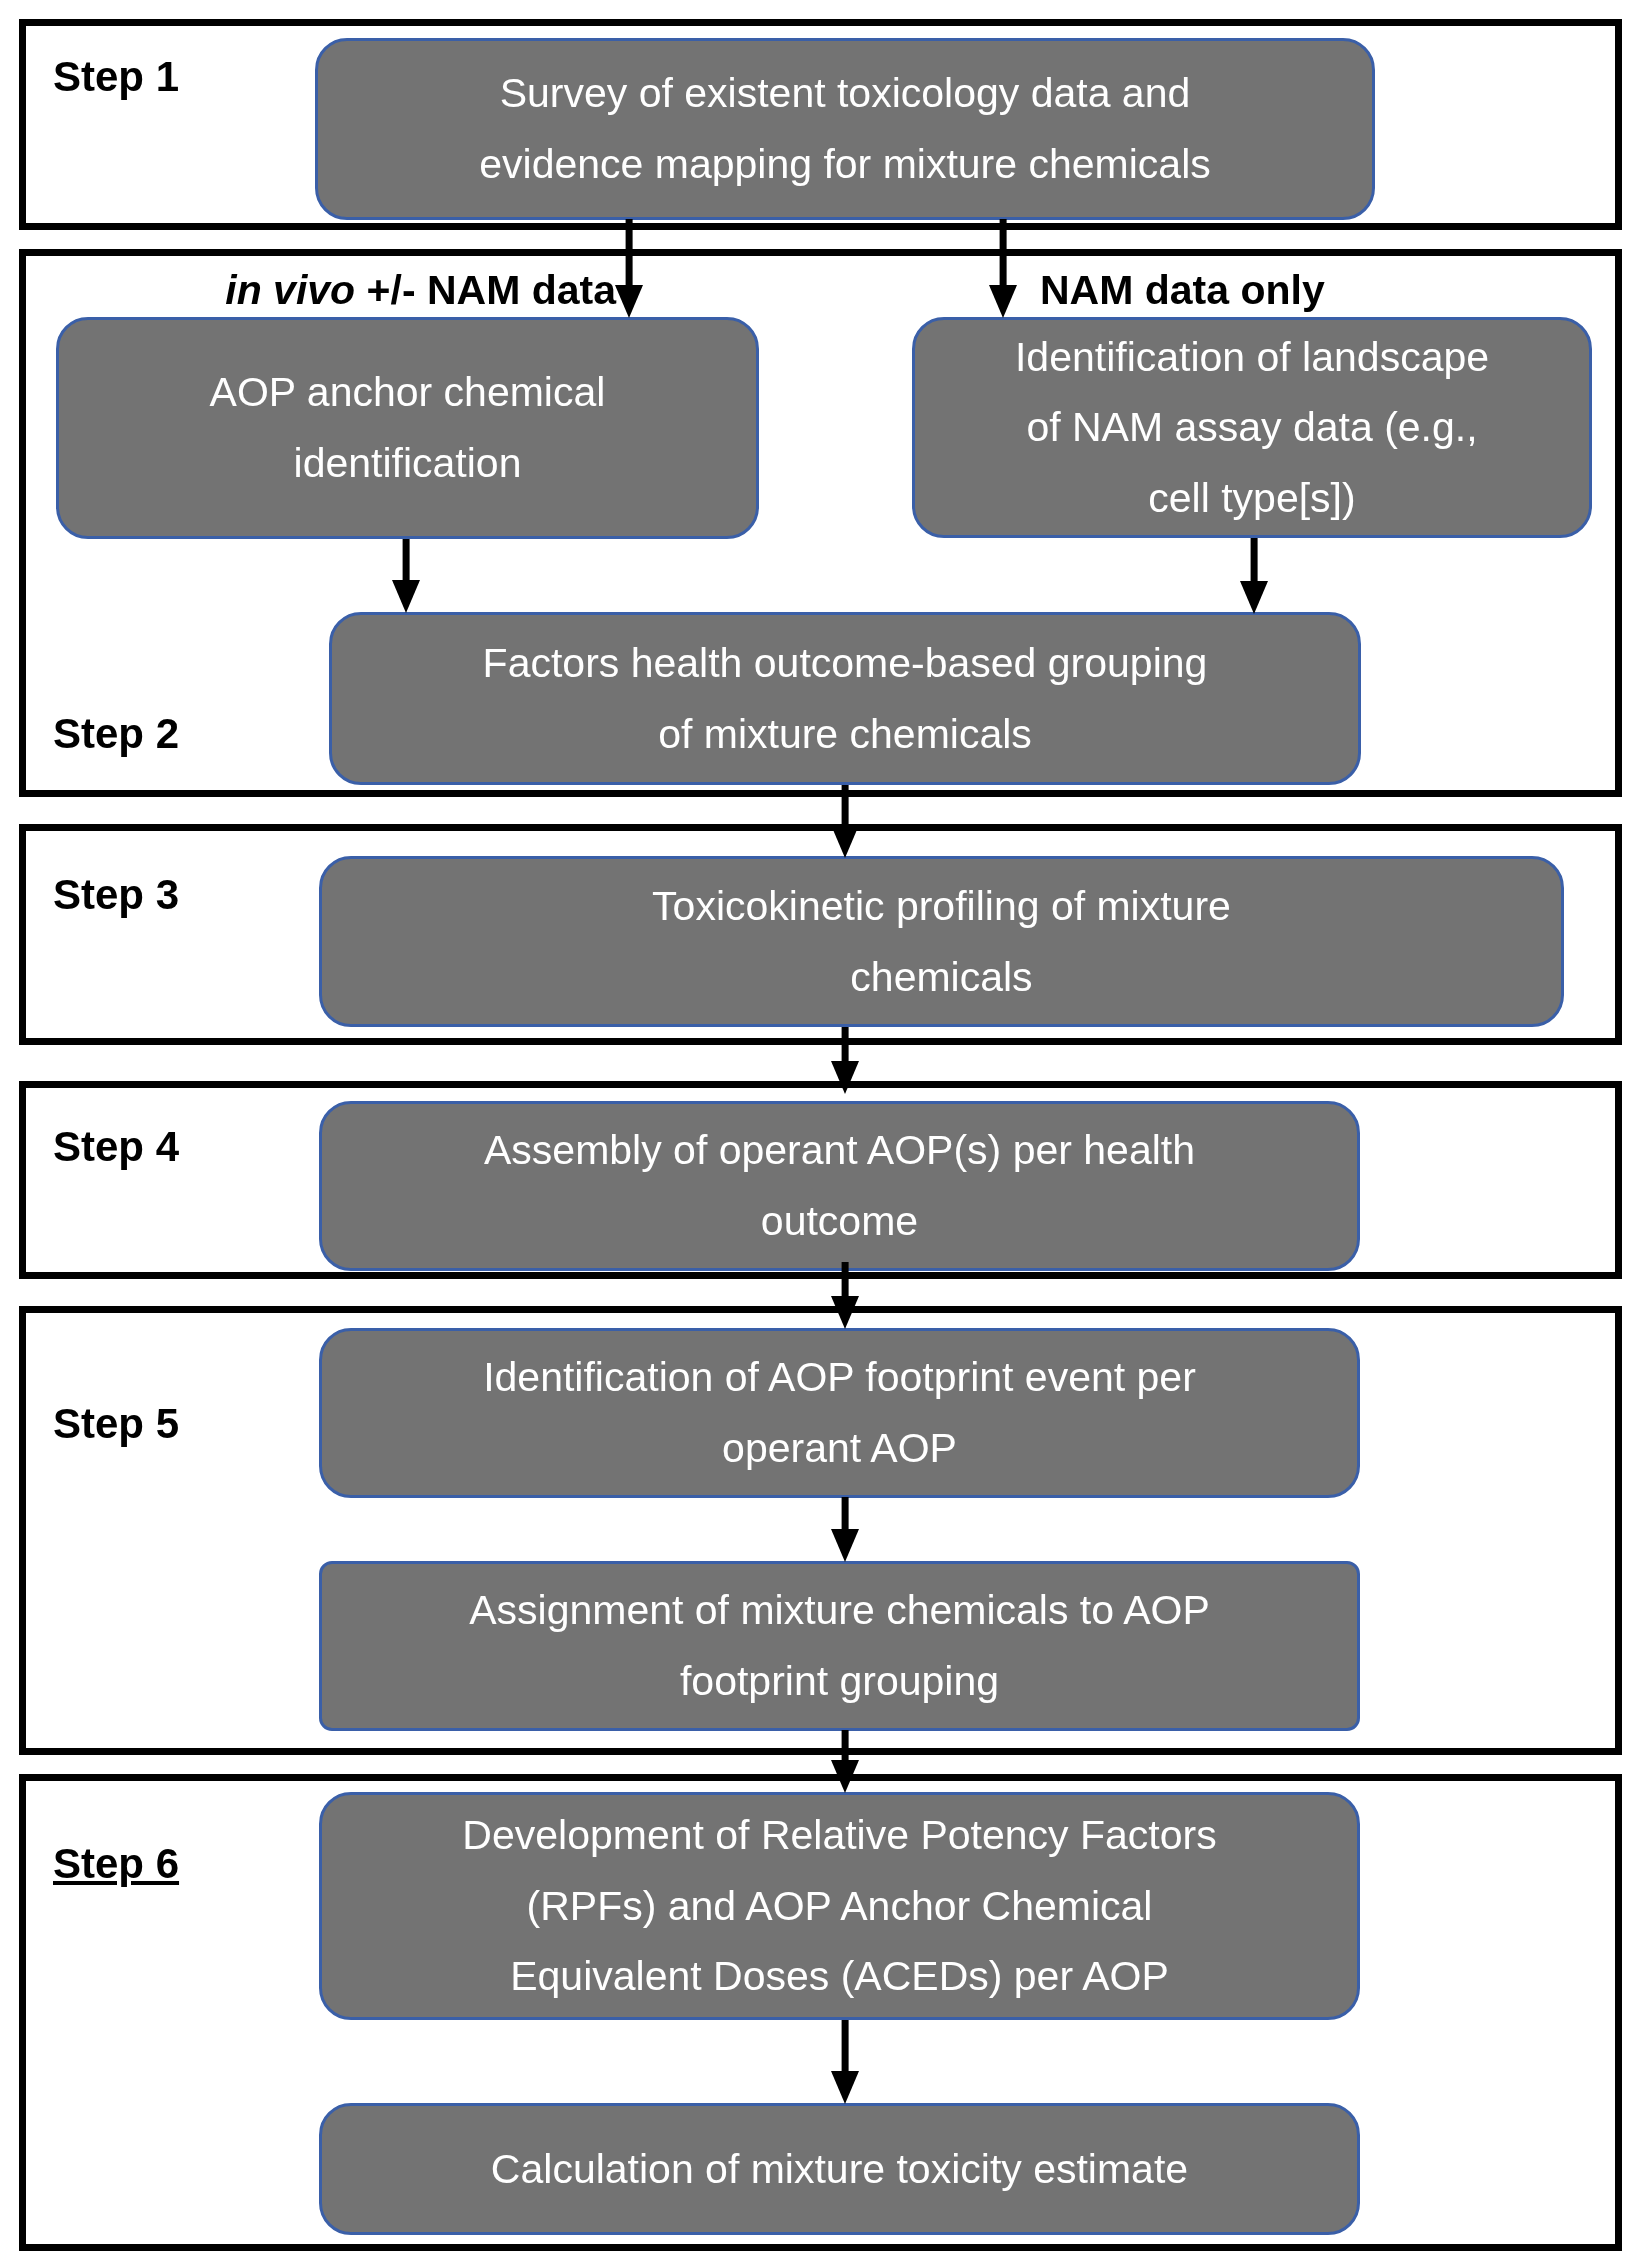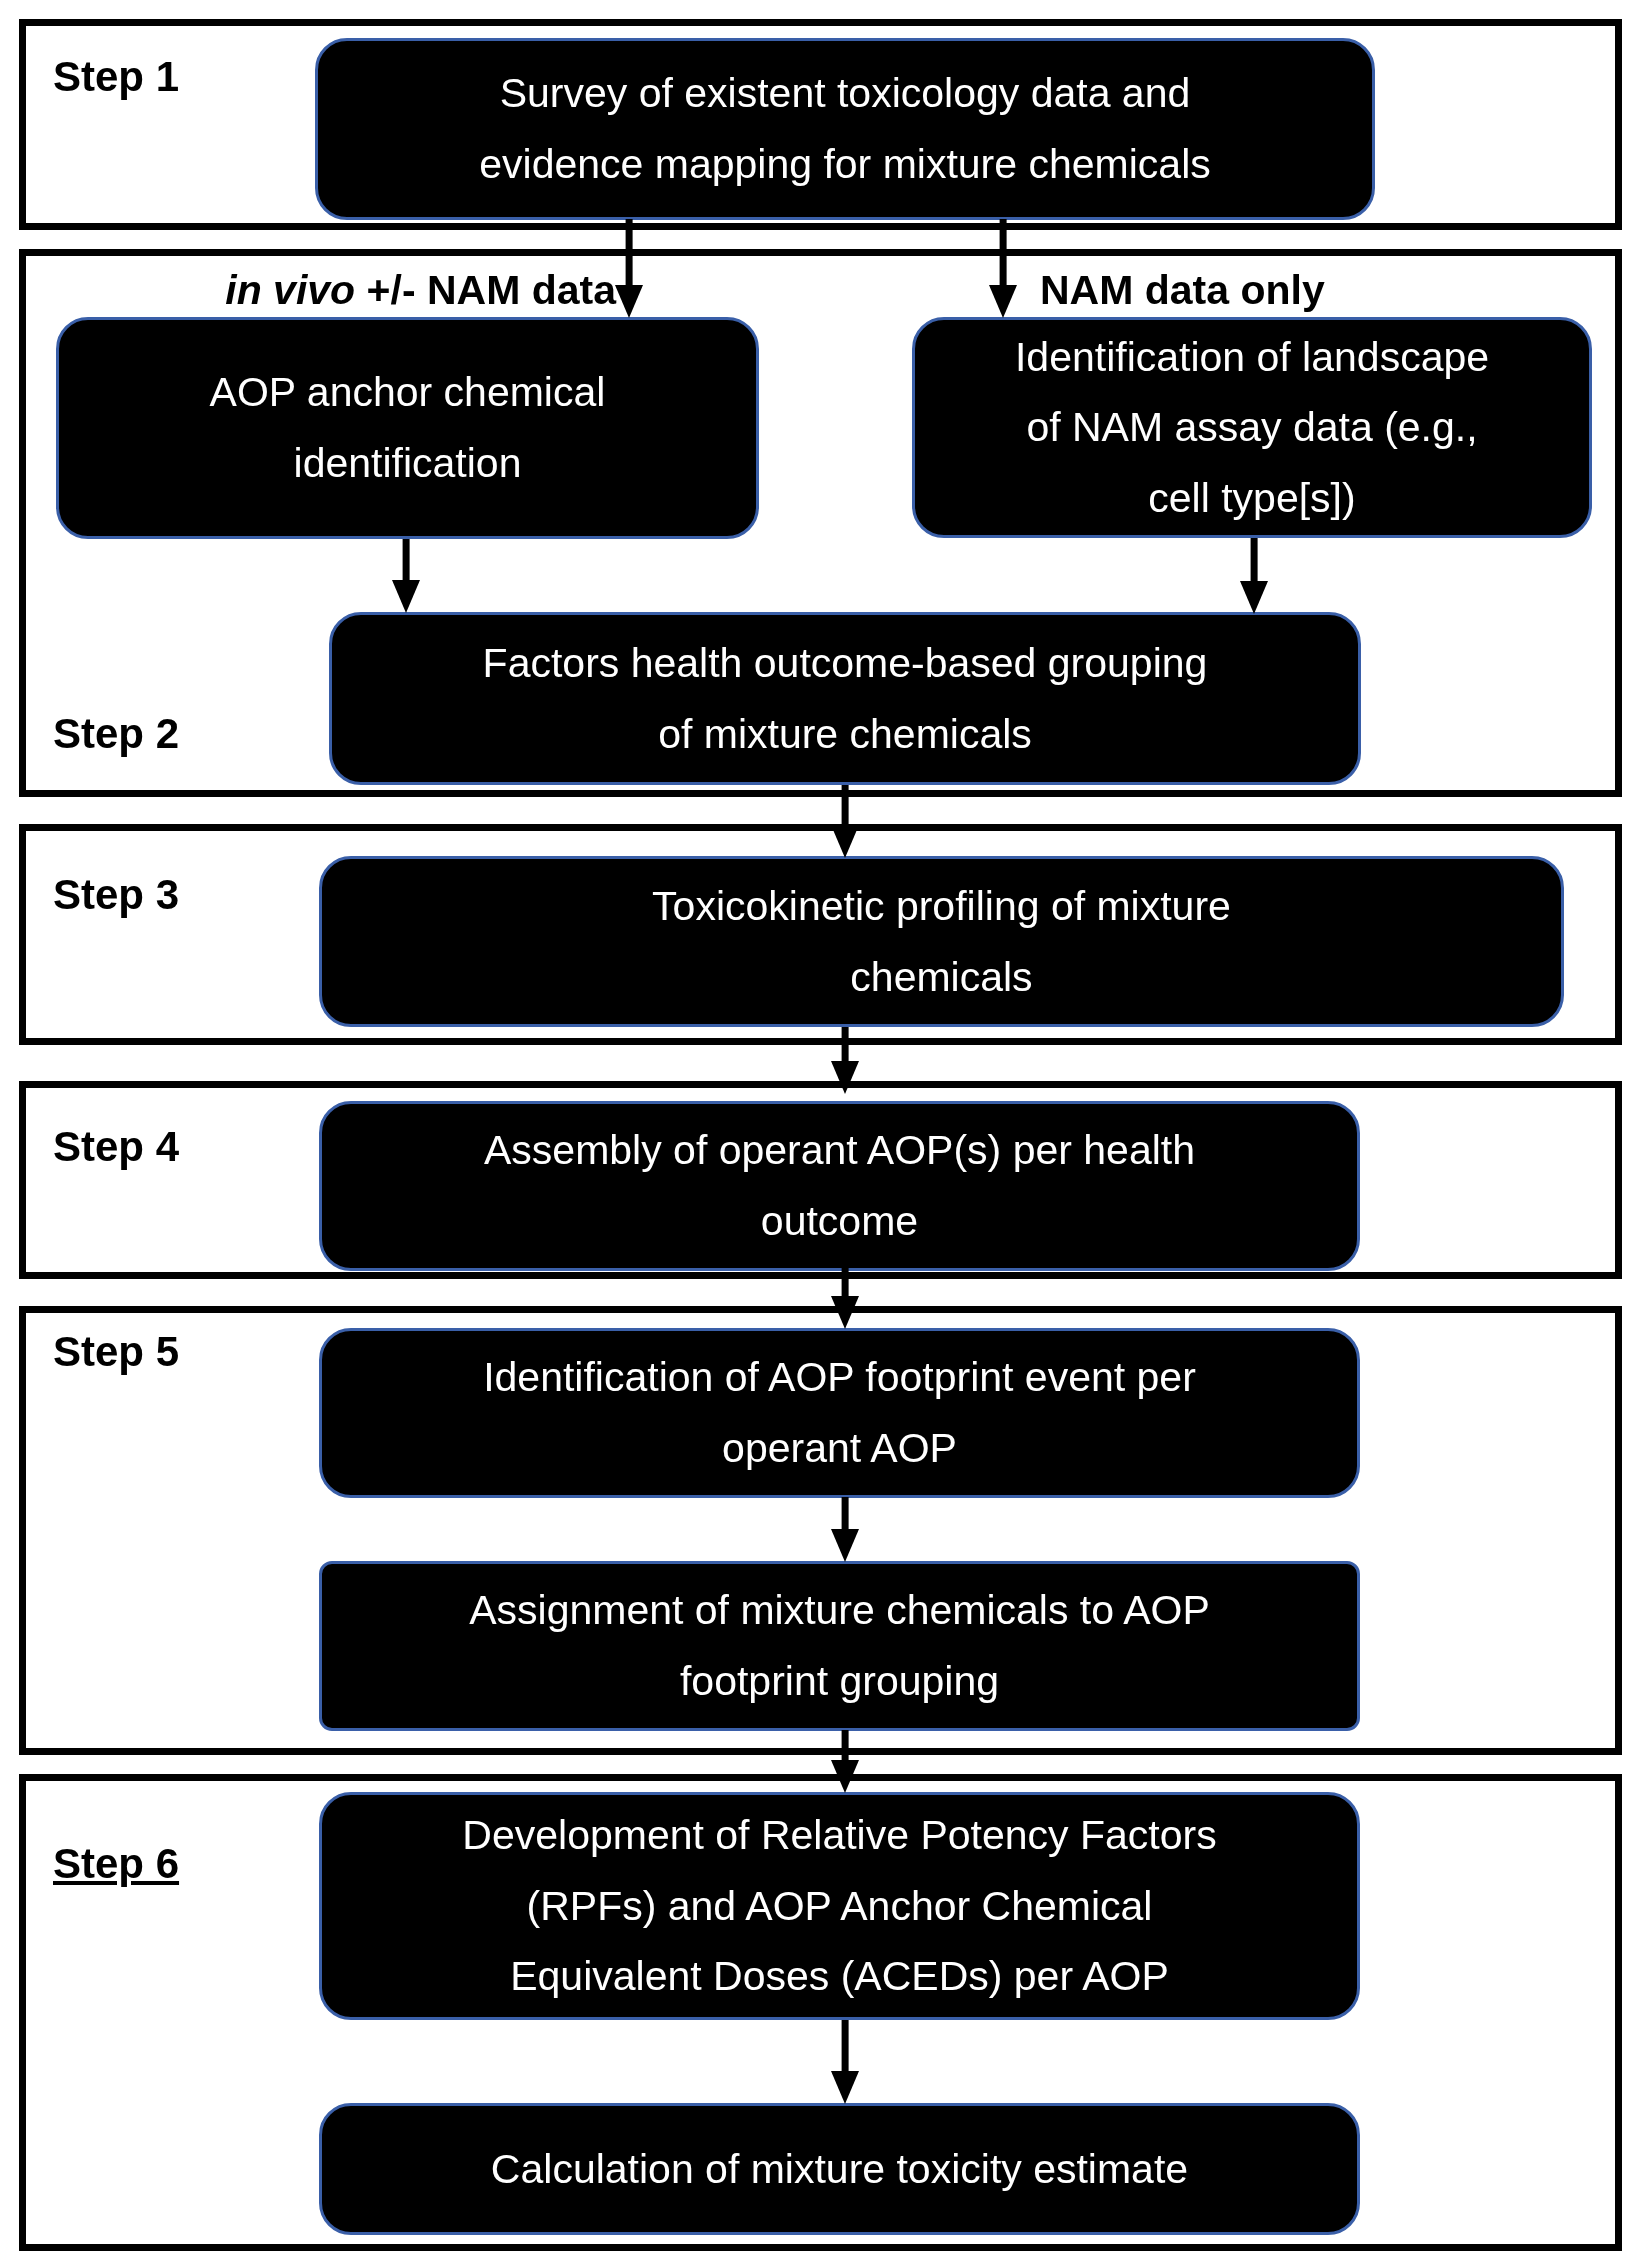--- a/index.html
+++ b/index.html
@@ -1,18 +1,18 @@
 <!DOCTYPE html>
 <html style="font-size:12px"><head>
 <meta charset="utf-8">
 <style>
   html,body{margin:0;padding:0;background:#ffffff;}
   body{width:1640px;height:2261px;position:relative;font-family:"Liberation Sans",sans-serif;}
   .section{position:absolute;border:7.5px solid #000;background:#ffffff;box-sizing:border-box;}
-  .bluebox{position:absolute;background:#000000;border:3.8px solid #3A5FA8;border-radius:32px;
+  .bluebox{position:absolute;background:#737373;border:3.8px solid #3A5FA8;border-radius:32px;
            box-sizing:border-box;display:flex;align-items:center;justify-content:center;
            color:#ffffff;font-size:41px;line-height:1.72;text-align:center;white-space:pre-line;
            padding:0 22.5px;}
   .steplabel{position:absolute;font-size:42px;font-weight:bold;color:#000;}
   .branchlabel{position:absolute;font-size:41px;font-weight:bold;color:#000;}
   .branchlabel .ital{font-style:italic;}
   .arrow{position:absolute;width:30px;}
   .arrow .stem{position:absolute;left:50%;transform:translateX(-50%);top:0;bottom:28.5px;width:6.8px;background:#000;}
   .arrow .head{position:absolute;bottom:0;left:50%;transform:translateX(-50%);width:0;height:0;
                border-left:14.3px solid transparent;border-right:14.3px solid transparent;border-top:33px solid #000;}
@@ -24,21 +24,21 @@
 <div class="section" style="left:19px;top:249px;width:1603px;height:548px;"></div>
 <div class="section" style="left:19px;top:824px;width:1603px;height:221px;"></div>
 <div class="section" style="left:19px;top:1081px;width:1603px;height:198px;"></div>
 <div class="section" style="left:19px;top:1306px;width:1603px;height:449px;"></div>
 <div class="section" style="left:19px;top:1774px;width:1603px;height:477px;"></div>
 
 <div class="steplabel" style="left:53px;top:53px;">Step 1</div>
 <div class="steplabel" style="left:53px;top:710px;">Step 2</div>
 <div class="steplabel" style="left:53px;top:871px;">Step 3</div>
 <div class="steplabel" style="left:53px;top:1123px;">Step 4</div>
-<div class="steplabel" style="left:53px;top:1328px;">Step 5</div>
+<div class="steplabel" style="left:53px;top:1400px;">Step 5</div>
 <div class="steplabel" style="left:53px;top:1840px;text-decoration:underline;">Step 6</div>
 
 <div class="branchlabel" style="left:98px;top:267px;width:518px;text-align:right;">
   <span class="ital">in vivo</span><span> +/- NAM data</span>
 </div>
 <div class="branchlabel" style="left:1040px;top:267px;">NAM data only</div>
 
 <div class="bluebox" style="left:315px;top:38px;width:1060px;height:182px;">Survey of existent toxicology data and
 evidence mapping for mixture chemicals</div>
 

